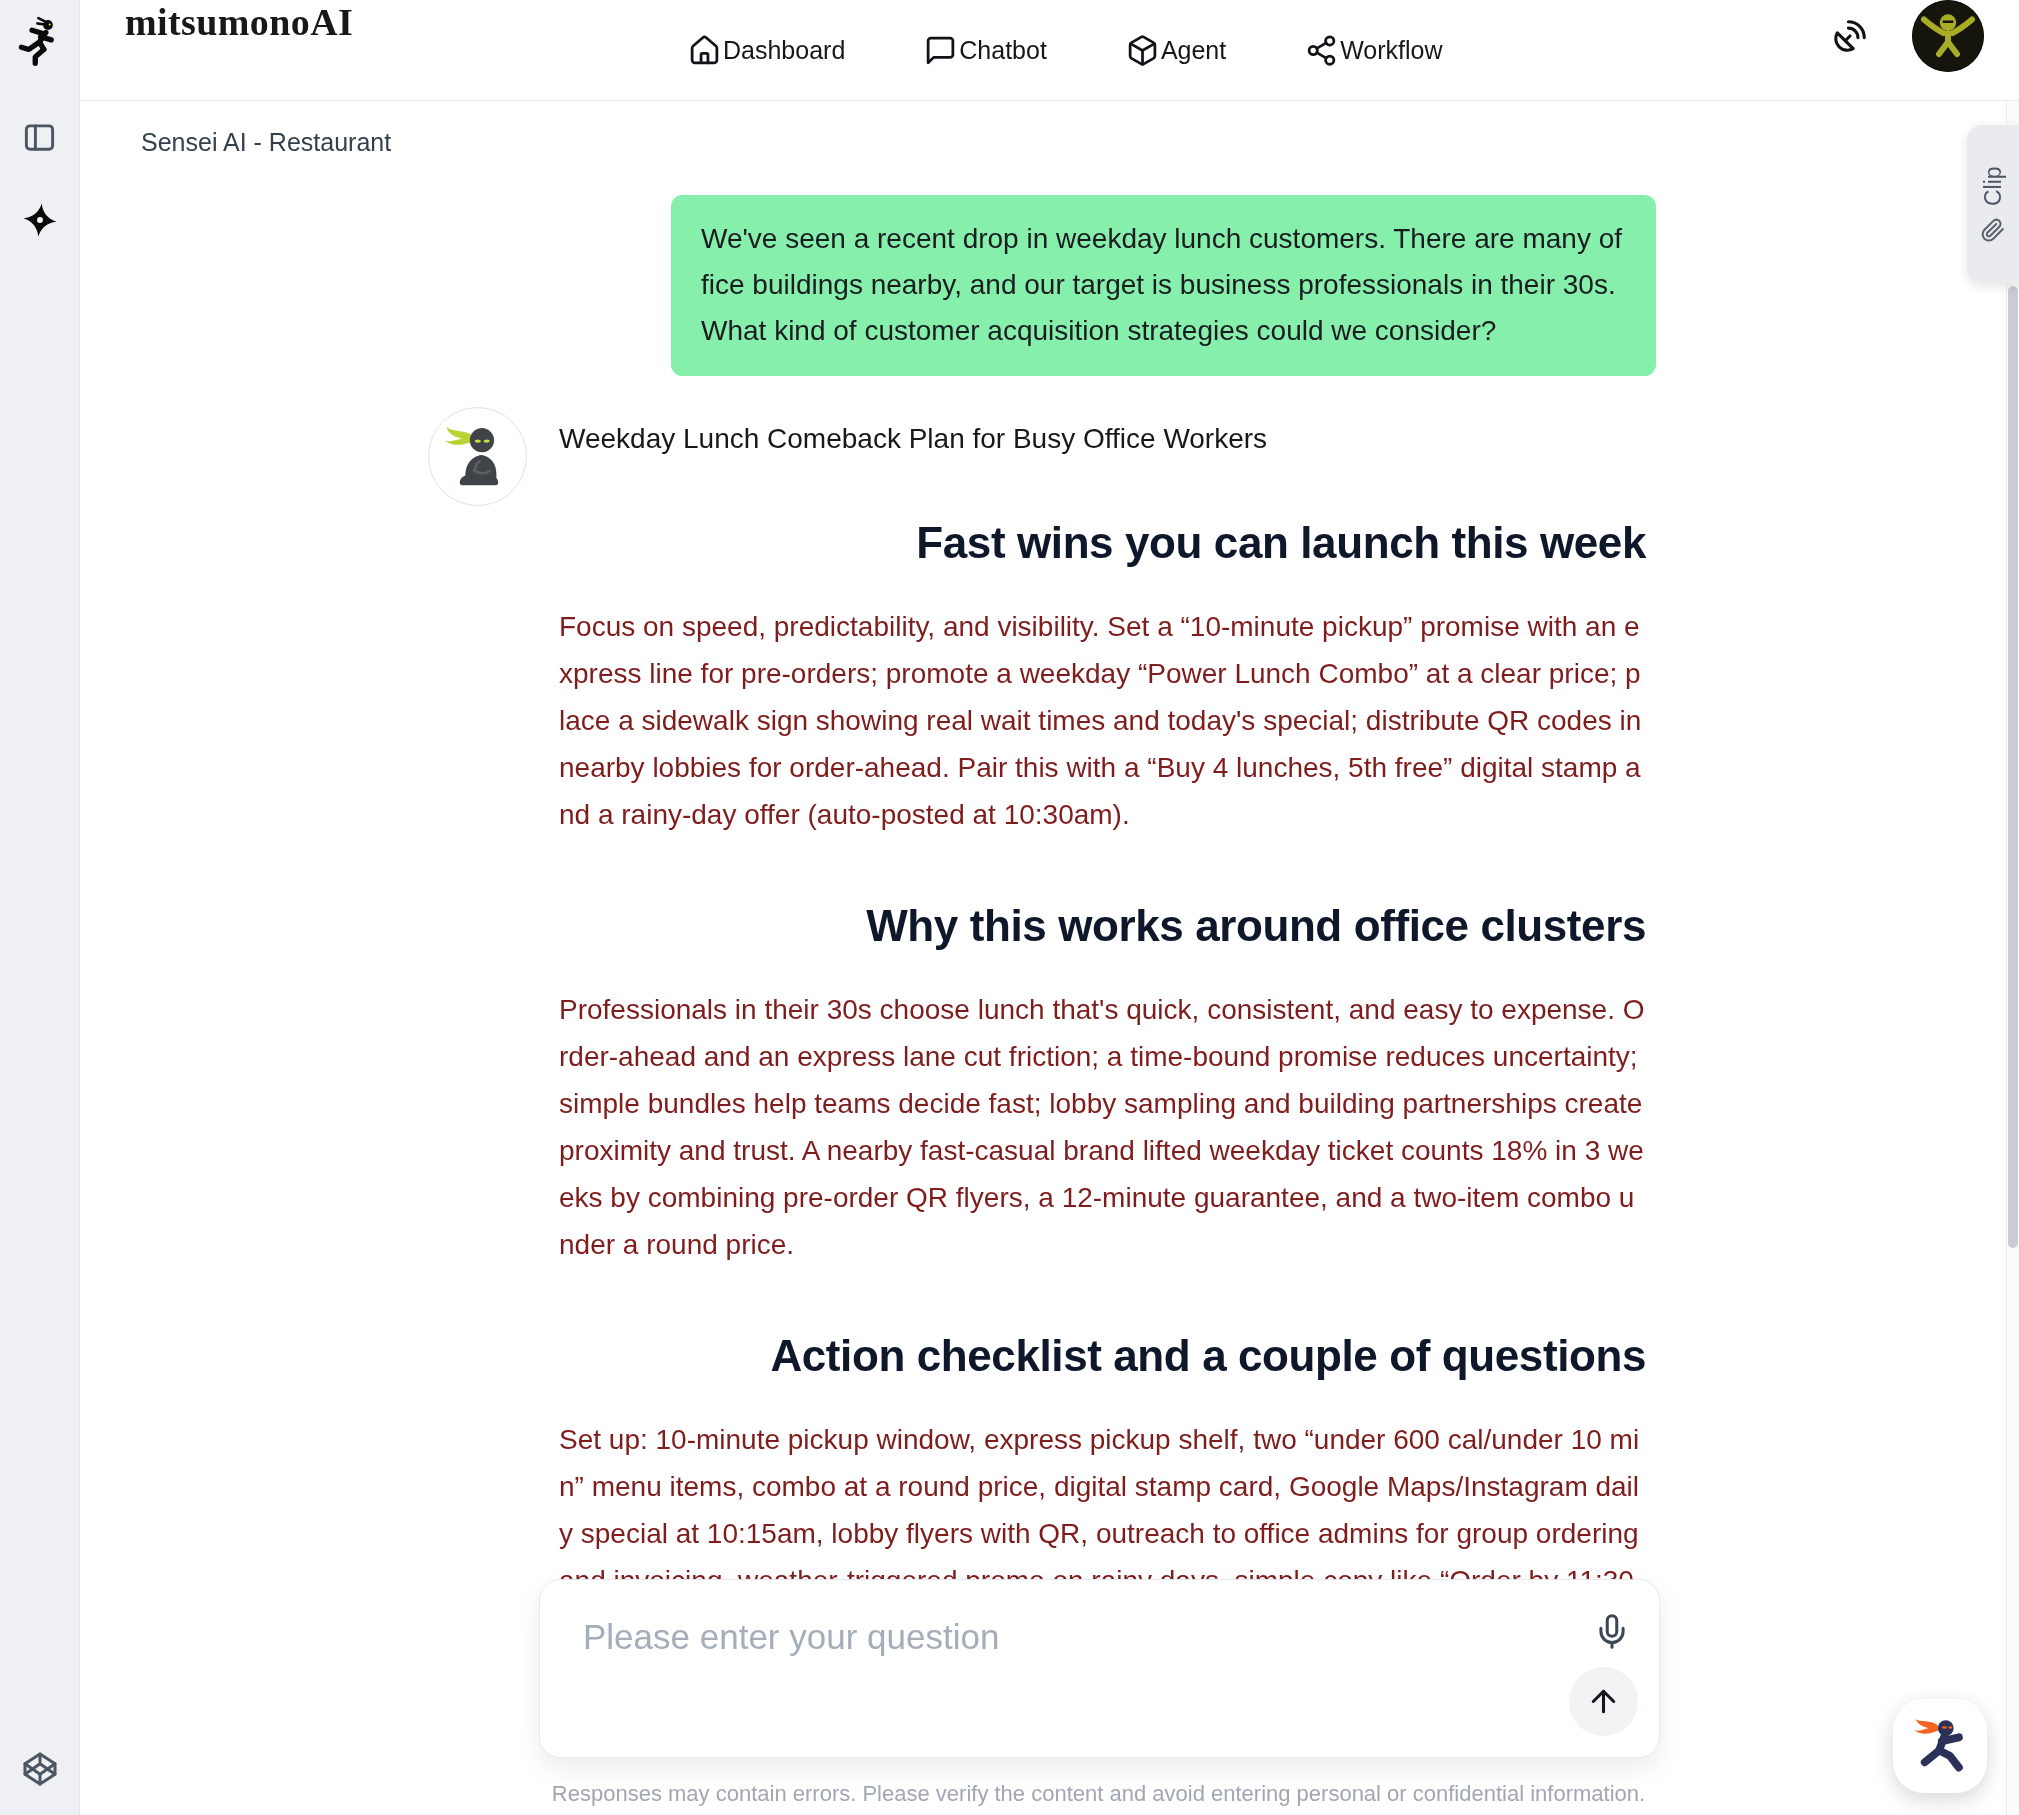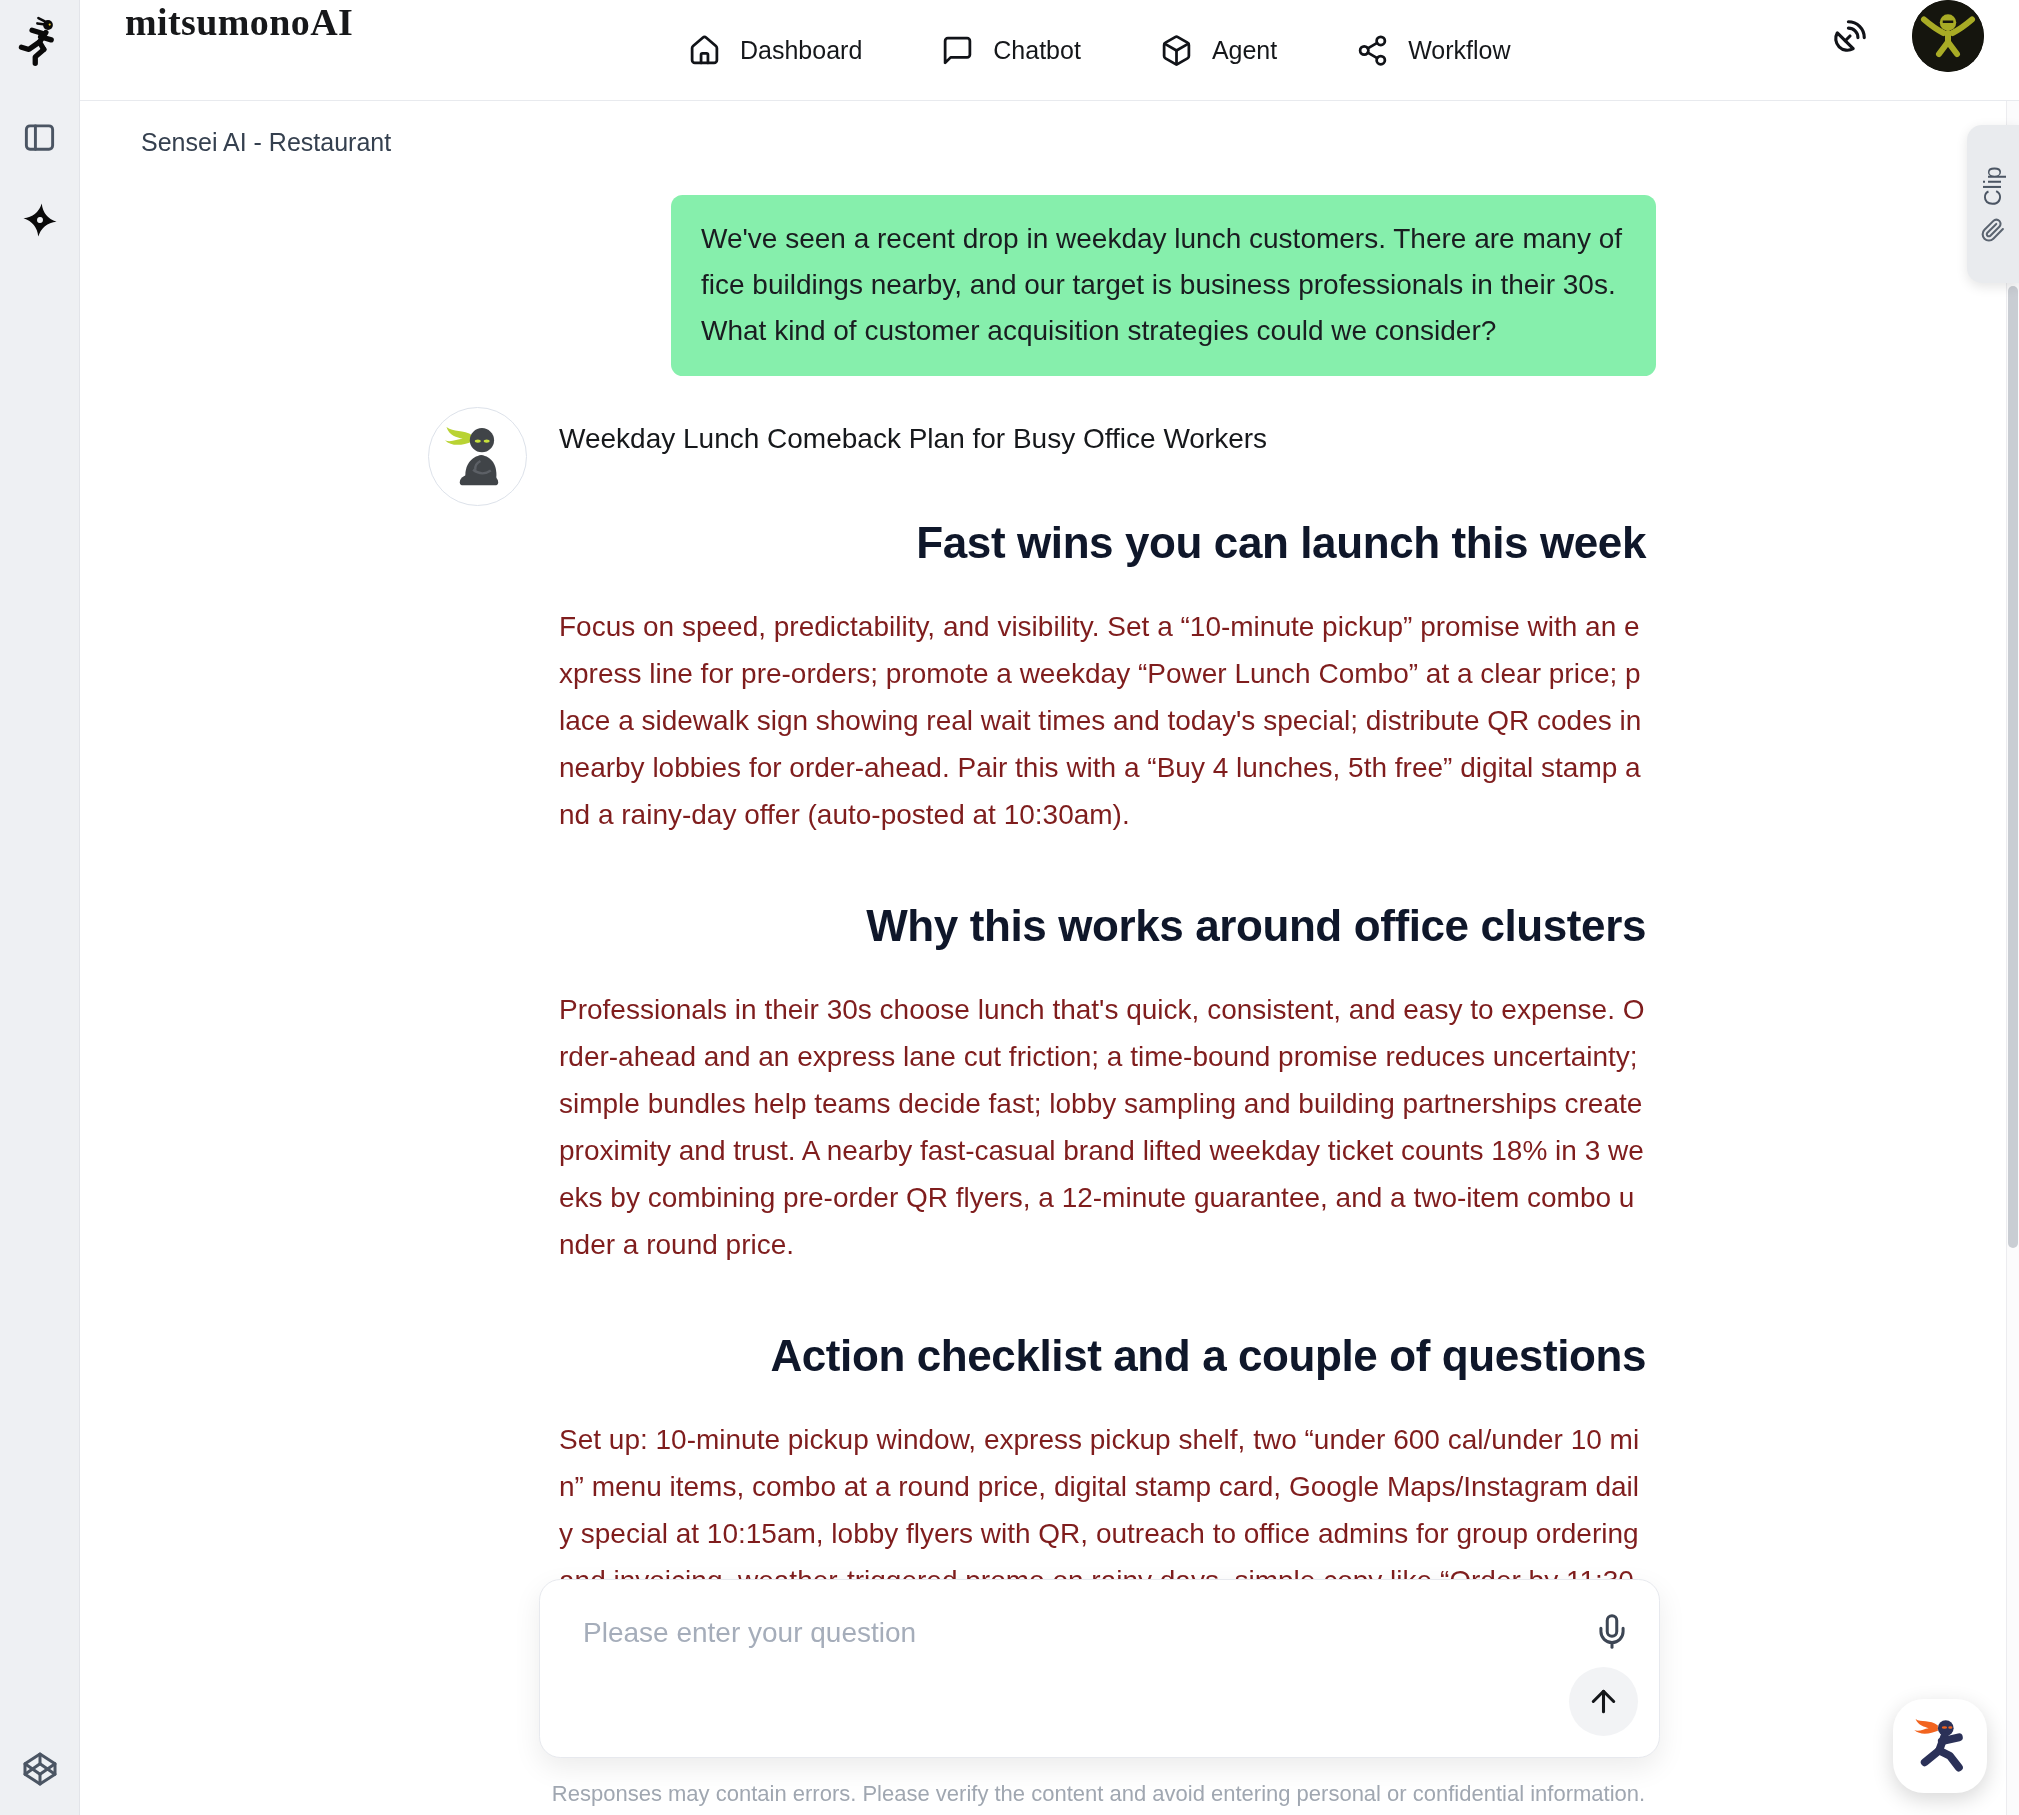--- a/index.html
+++ b/index.html
@@ -23,21 +23,21 @@
   
   .header{
     position:absolute;left:79px;top:0;width:1941px;height:100px;background:#ffffff;
     border-bottom:0.8px solid #e8eaee;display:flex;align-items:flex-start;z-index:20;
   }
   .brand{
     margin-left:46px;font-family:"Liberation Serif","DejaVu Serif",serif;
     font-size:38px;font-weight:600;color:#17181a;letter-spacing:0.4px;
   }
   .nav{position:absolute;left:609px;top:0;height:100px;display:flex;align-items:center;gap:79px;}
-  .nav-item{display:flex;align-items:center;gap:19px;cursor:pointer;}
+  .nav-item{display:flex;align-items:center;gap:2px;cursor:pointer;}
   .nav-item svg{width:33px;height:33px;}
   .nav-label{font-size:25px;color:#15171a;}
   .header-right{margin-left:auto;display:flex;align-items:center;gap:43px;padding-right:36px;}
   .satellite-btn{width:38px;height:38px;display:flex;align-items:center;justify-content:center;cursor:pointer;}
   .user-avatar{
     width:72px;height:72px;border-radius:50%;background:#15150e;overflow:hidden;
     display:flex;align-items:center;justify-content:center;cursor:pointer;
   }
   
   .breadcrumb{position:absolute;left:141px;top:128px;font-size:25px;color:#35404f;z-index:10;text-align:center;}
@@ -67,21 +67,21 @@
   .a-title{font-size:28px;color:#16181b;margin-top:16.4px;}
   .a-content h2{font-size:44px;font-weight:700;color:#0f172a;margin:63px 0 0 0;letter-spacing:-0.4px;text-align:right;}
   .a-content p{font-size:28px;line-height:47px;color:#7f1d1d;margin:35px 0 0 0;word-break:break-all;}
   
   .composer{
     position:absolute;left:539px;top:1579px;width:1119px;height:177px;background:#ffffff;
     border:0.8px solid #e7e9ee;border-radius:21.4px;box-shadow:0 10px 28px rgba(0,0,0,.08);z-index:40;
   }
   .composer textarea{
     position:absolute;left:41px;top:35px;width:970px;height:115px;border:none;outline:none;resize:none;
-    font-family:"Liberation Sans","DejaVu Sans",sans-serif;font-size:28px;color:#1b1d21;background:transparent;
+    font-family:"Liberation Sans","DejaVu Sans",sans-serif;font-size:35px;color:#1b1d21;background:transparent;
   }
   .composer textarea::placeholder{color:#a5adba;}
   .mic-btn{position:absolute;right:28px;top:30px;width:39px;height:43px;display:flex;align-items:center;justify-content:center;cursor:pointer;}
   .send-btn{
     position:absolute;right:21.4px;bottom:21.4px;width:69px;height:69px;border-radius:50%;
     background:#f2f3f5;border:none;display:flex;align-items:center;justify-content:center;cursor:pointer;
   }
   .disclaimer{position:absolute;left:539px;top:1781px;width:1119px;text-align:center;font-size:22px;color:#a0a7b1;z-index:40;}
   
   .float-btn{

